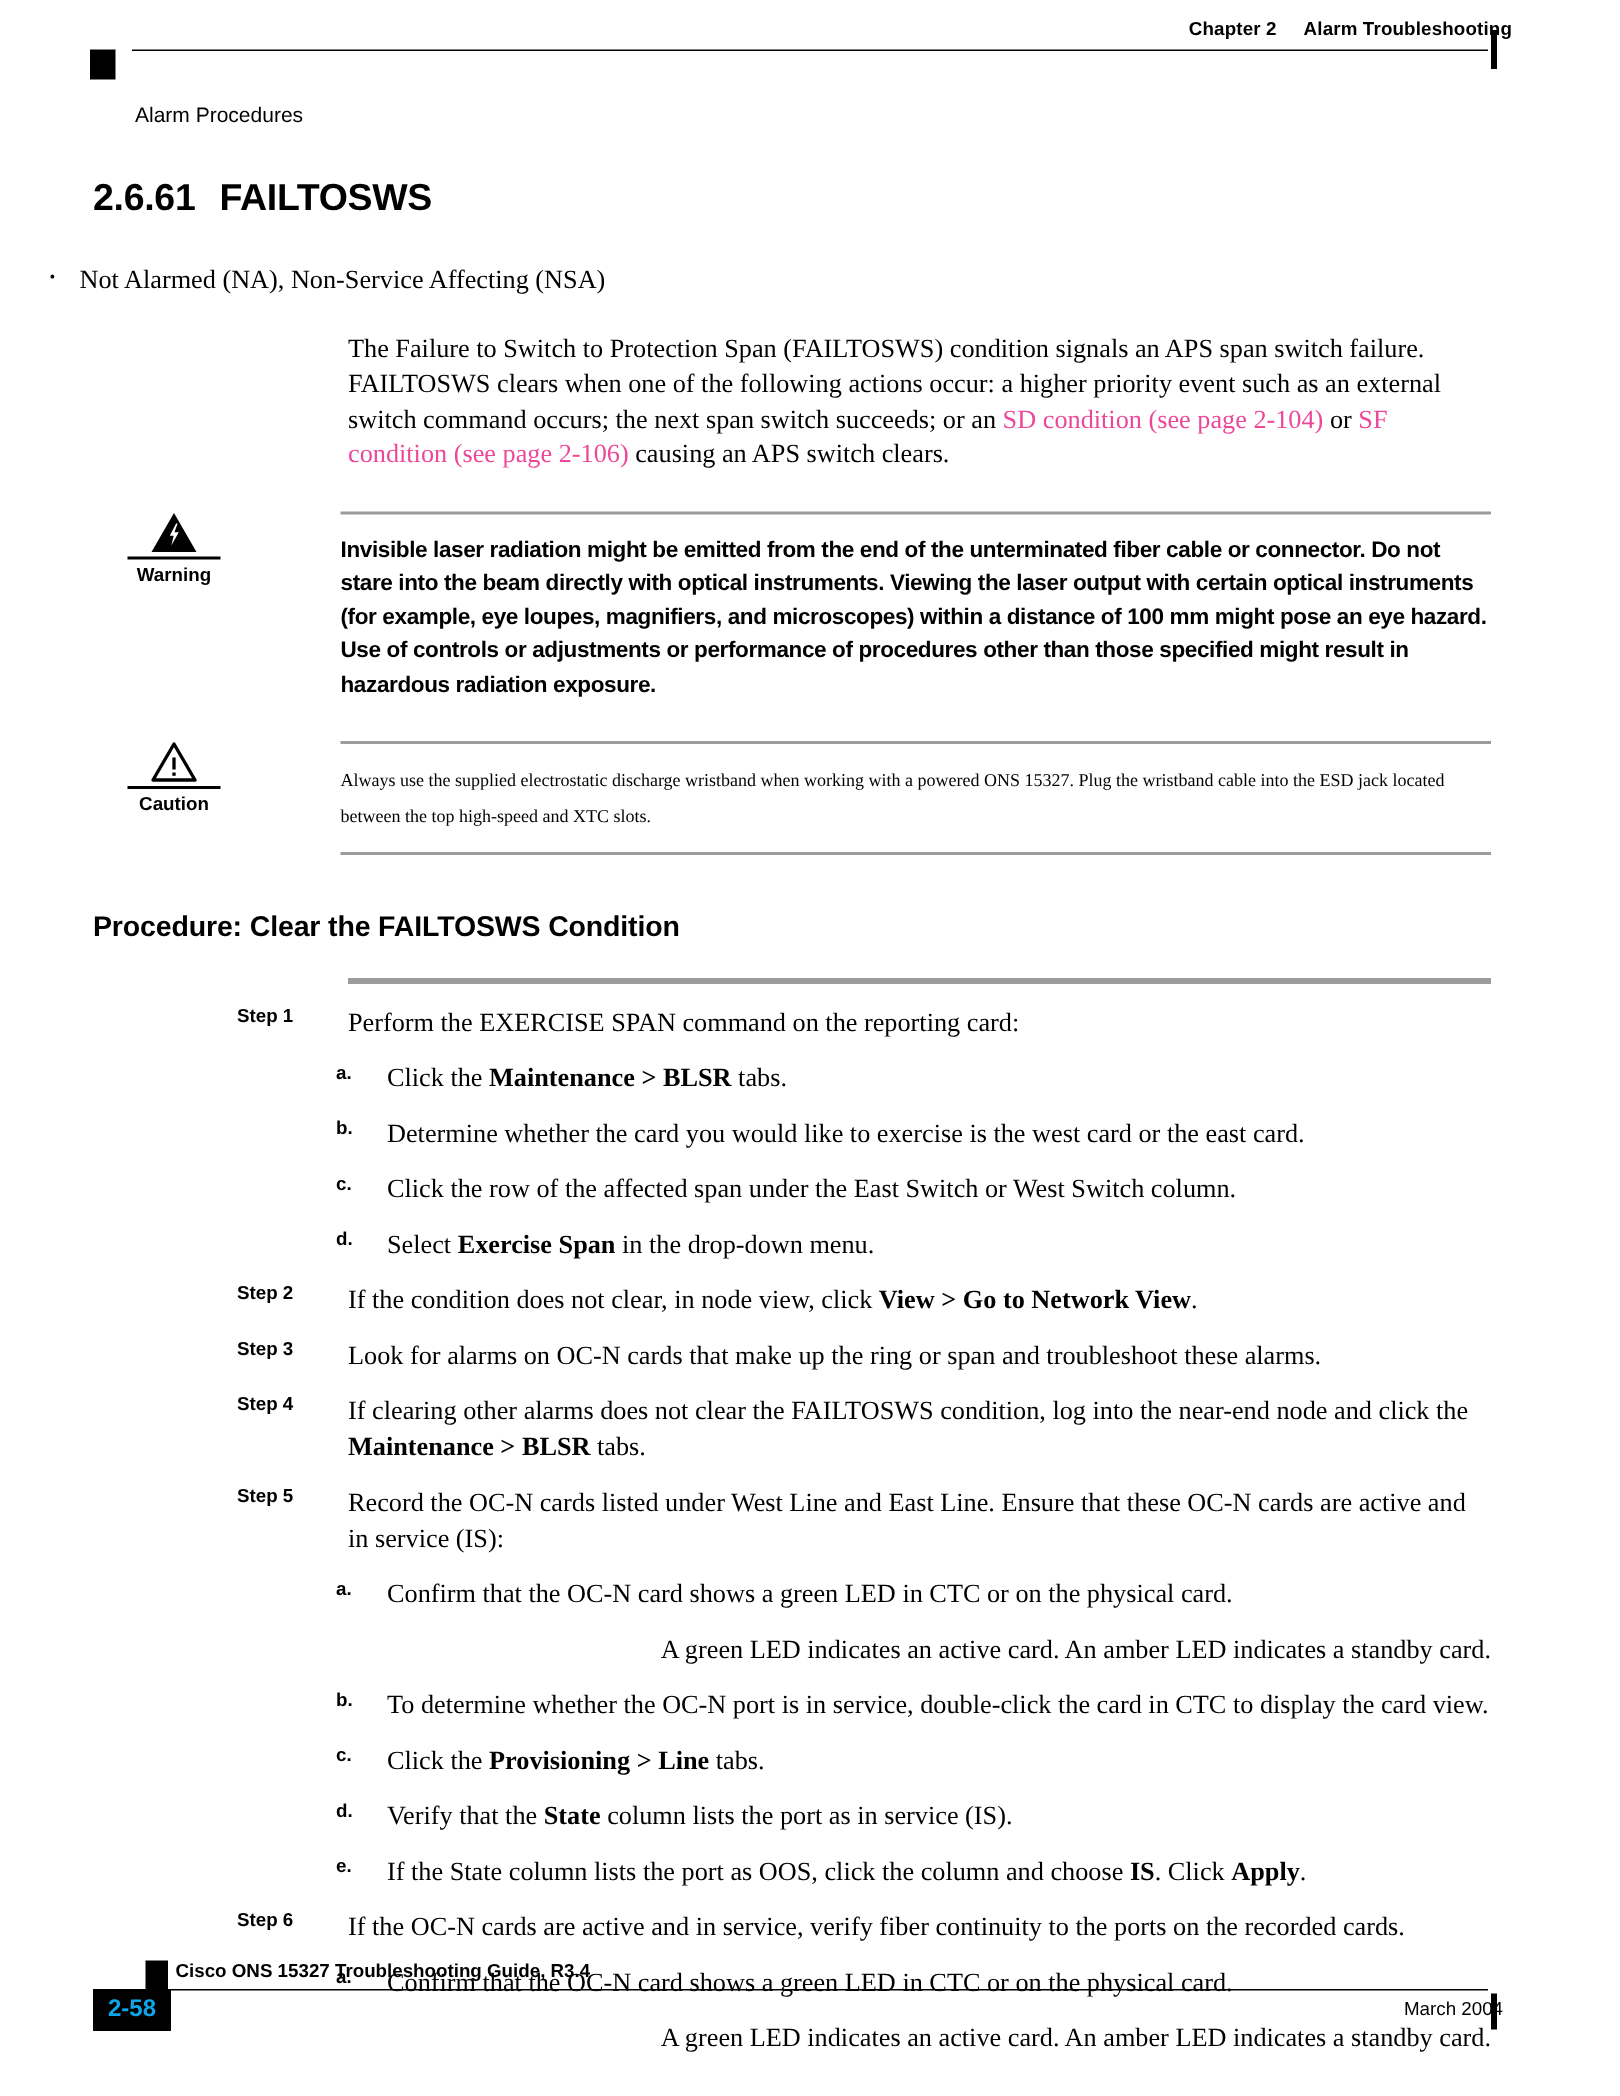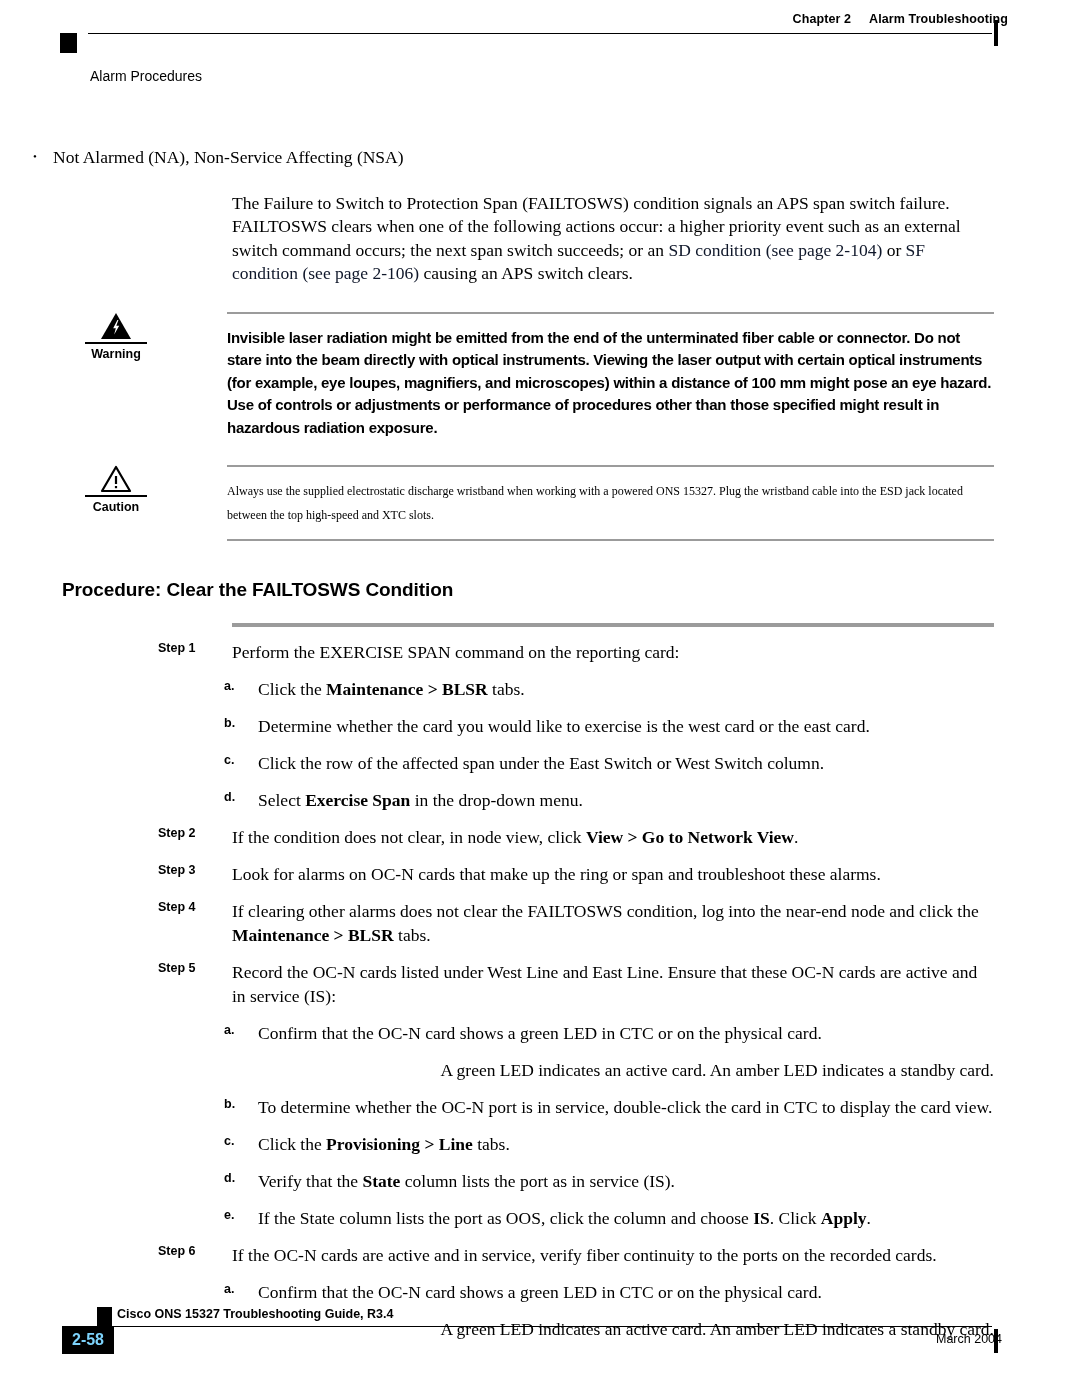--- a/index.html
+++ b/index.html
@@ -111,21 +111,21 @@
     position: absolute;
     left: 0;
     top: -1px;
     font-size: 11px;
   }
 
   p.para {
     margin: 22px 0 0 0;
   }
   a.xref {
-    color: #0f172a;
+    color: #ec4899;
     text-decoration: none;
   }
 
   
   .admon {
     position: relative;
     margin-top: 26px;
     margin-left: 62px;
     width: 932px;
   }
@@ -263,21 +263,21 @@
     height: 1px;
     background: #000000;
   }
   .footer-pagebox {
     position: absolute;
     left: 62px;
     top: 19px;
     min-width: 52px;
     height: 28px;
     background: #000000;
-    color: #7dd3fc;
+    color: #0ea5e9;
     font-family: "Liberation Sans", sans-serif;
     font-weight: bold;
     font-size: 16px;
     line-height: 28px;
     text-align: center;
     padding: 0 6px;
     box-sizing: border-box;
   }
   .footer-tab {
     position: absolute;
@@ -313,20 +313,23 @@
     <span>Chapter 2</span><span class="chap-sep"></span><span>Alarm Troubleshooting</span>
   </div>
   <div class="header-endbar"></div>
   <div class="header-rule"></div>
   <div class="header-tab"></div>
   <div class="header-section">Alarm Procedures</div>
 </div>
 
 <div class="content">
 
+  <h1 class="section-title">
+    <span class="num">2.6.61</span><span>FAILTOSWS</span>
+  </h1>
 
   <ul class="bullets">
     <li>Not Alarmed (NA), Non-Service Affecting (NSA)</li>
   </ul>
 
   <div class="body-col">
     <p class="para"><span>The Failure to Switch to Protection Span (FAILTOSWS) condition signals an APS span switch failure. FAILTOSWS clears when one of the following actions occur: a higher priority event such as an external switch command occurs; the next span switch succeeds; or an </span><a class="xref" href="#">SD condition (see page 2-104)</a><span> or </span><a class="xref" href="#">SF condition (see page 2-106)</a><span> causing an APS switch clears.</span></p>
   </div>
 
   <div class="admon warning">

